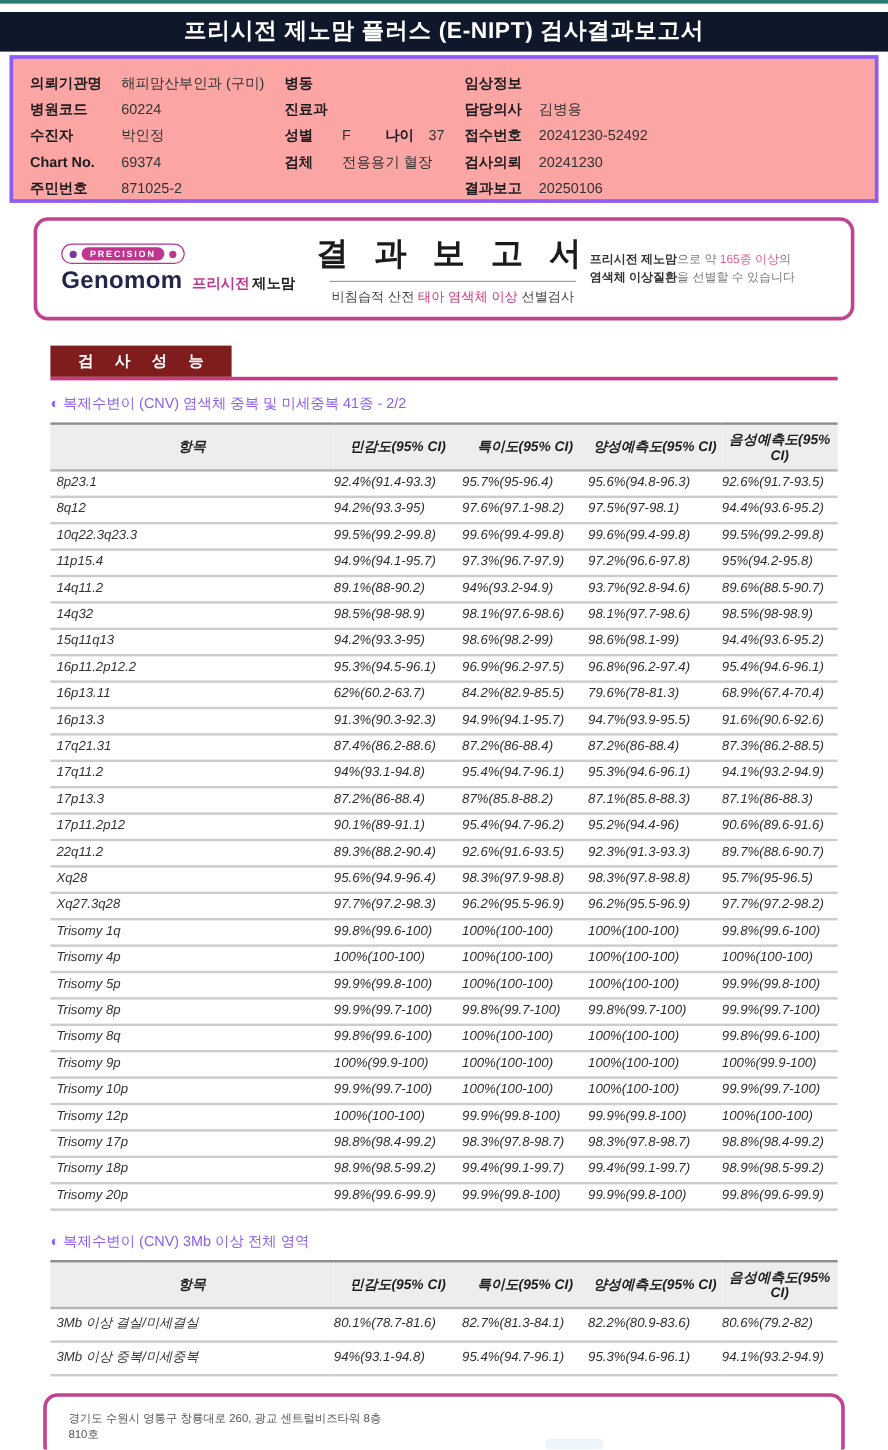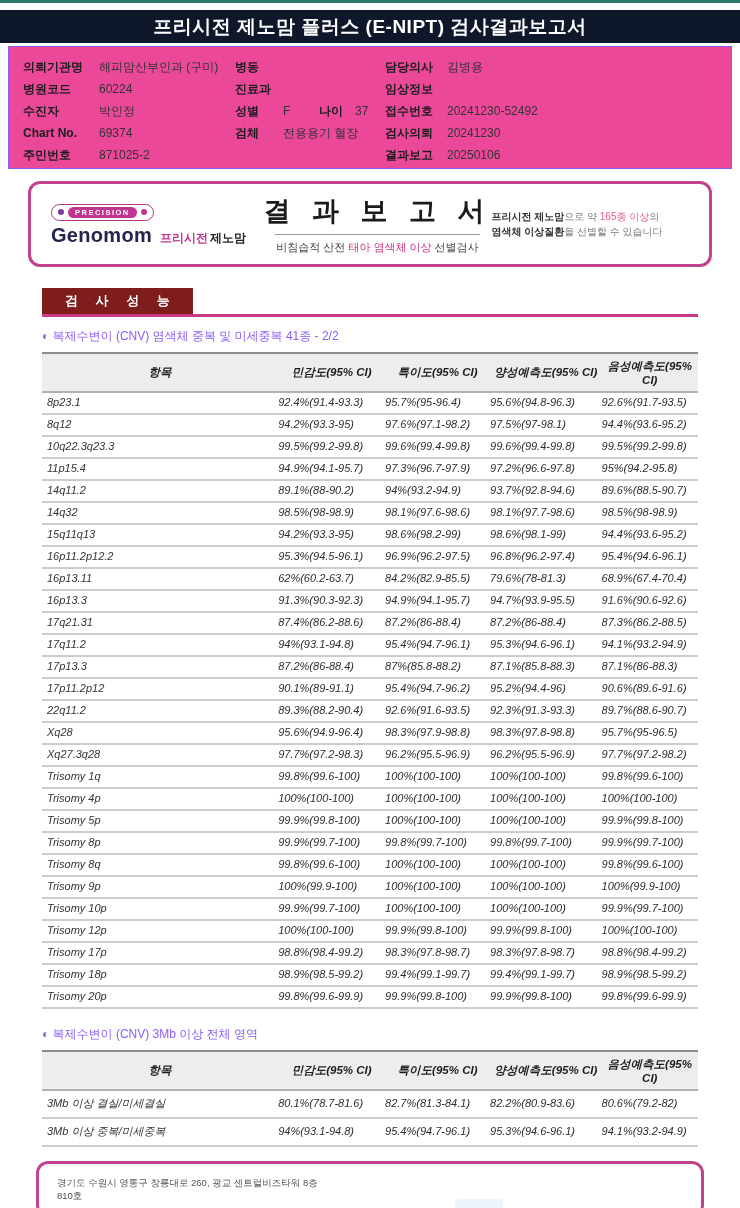--- a/index.html
+++ b/index.html
@@ -8,21 +8,21 @@
     font-family:"Liberation Sans","DejaVu Sans",sans-serif;color:#333;
     position:relative;
   }
   .topline{height:3px;background:#2b7a6d;width:100%;}
   .titlebar{
     margin-top:7px;height:33px;line-height:33px;background:#0f172a;color:#fff;
     text-align:center;font-size:19px;font-weight:bold;letter-spacing:0.5px;
   }
   
   .infobox{
-    margin:3px 8px 0;border:1px solid #8b5cf6;background:#ec4899;
+    margin:3px 8px 0;border:3px solid #8b5cf6;background:#fca5a5;
     display:flex;padding:9px 0 10px 14px;box-sizing:border-box;height:123px;
   }
   .info-col{display:flex;flex-direction:column;}
   .col1{width:212px;}
   .col2{width:150px;}
   .col3{flex:1;}
   .info-row{display:flex;line-height:22px;font-size:12px;white-space:nowrap;}
   .info-label{font-weight:bold;color:#1c1c1c;flex-shrink:0;}
   .info-value{color:#333;}
   .col1 .info-label:nth-child(1){width:76px;}
@@ -144,26 +144,26 @@
         <span class="info-label">나이</span>
         <span class="info-value">37</span>
       </div>
       <div class="info-row">
         <span class="info-label">검체</span>
         <span class="info-value">전용용기 혈장</span>
       </div>
     </div>
   <div class="info-col col3">
       <div class="info-row">
+        <span class="info-label">임상정보</span>
+        <span class="info-value"></span>
+      </div>
+      <div class="info-row">
         <span class="info-label">담당의사</span>
         <span class="info-value">김병용</span>
-      </div>
-      <div class="info-row">
-        <span class="info-label">임상정보</span>
-        <span class="info-value"></span>
       </div>
       <div class="info-row">
         <span class="info-label">접수번호</span>
         <span class="info-value">20241230-52492</span>
       </div>
       <div class="info-row">
         <span class="info-label">검사의뢰</span>
         <span class="info-value">20241230</span>
       </div>
       <div class="info-row">

